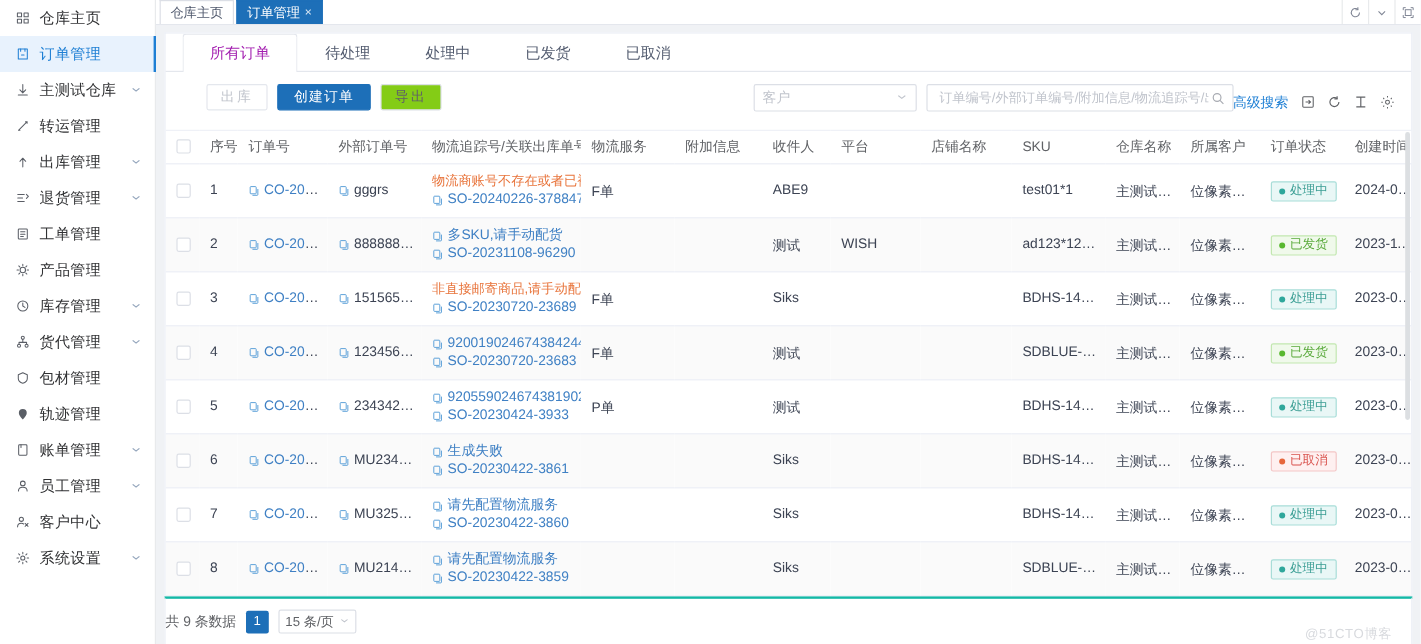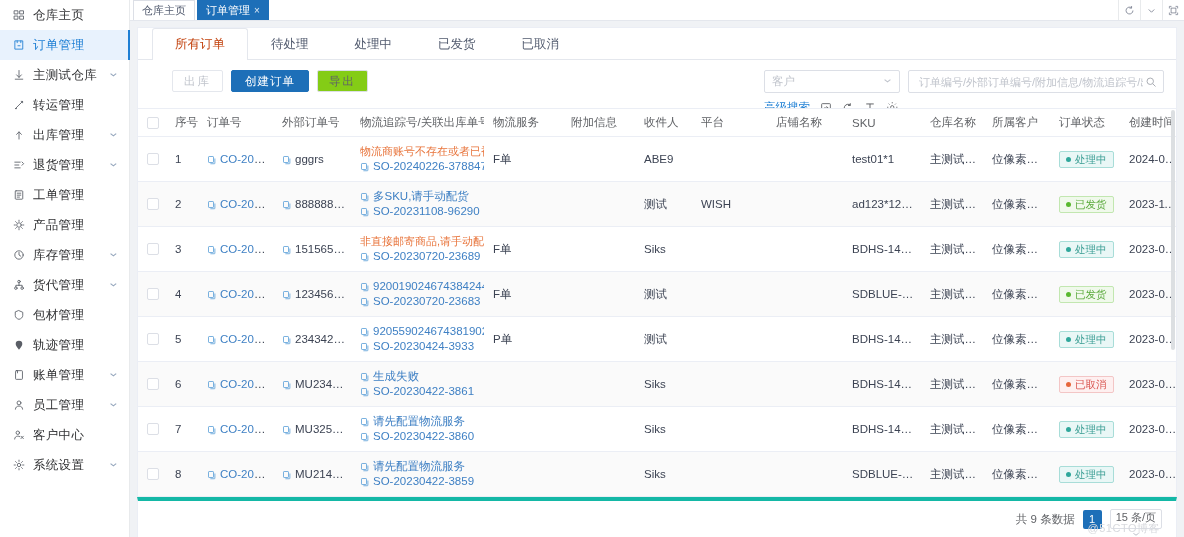--- a/index.html
+++ b/index.html
@@ -80,40 +80,40 @@
     display:flex; height:32px; flex:0 0 32px;
     border-bottom:1px solid #e4e7ed; padding-left:14px; align-items:flex-end;
   }
   .ftab {
     padding:0 22px; height:31px; line-height:31px;
     font-size:12.5px; color:#515a6e; cursor:pointer;
     border:1px solid transparent; border-bottom:none;
     border-top-left-radius:3px; border-top-right-radius:3px;
   }
   .ftab.active {
-    color:#c2410c; background:#fff;
+    color:#a21caf; background:#fff;
     border-color:#e4e7ed #e4e7ed #fff;
     margin-bottom:-1px; height:32px; line-height:31px;
   }
 
   
   .toolbar {
     display:flex; align-items:flex-start; padding:10px 12px 0 14px;
     flex:0 0 auto; position:relative; height:48px;
   }
   .btn {
     height:22px; line-height:20px; padding:0 11px;
     font-size:11.5px; border-radius:2px; border:1px solid #dcdfe6;
     background:#84cc16; color:#606266; cursor:pointer; margin-right:8px;
     letter-spacing:2px;
   }
   .btn.disabled { color:#c0c4cc; background:#fff; border-color:#e4e7ed; cursor:not-allowed;margin-left:20px; }
   .btn.primary { background:#1d6fb8; border-color:#1d6fb8; color:#fff; letter-spacing:1px; padding:0 13px; }
 
-  .tb-search { margin-left:auto; display:flex; flex-direction:column; align-items:flex-start; }
+  .tb-search { margin-left:auto; display:flex; flex-direction:row; align-items:center; }
   .search-row { display:flex; align-items:center; }
   .sel {
     width:136px; height:23px; border:1px solid #dcdfe6; border-radius:2px;
     display:flex; align-items:center; padding:0 7px; font-size:11.5px;
     color:#c0c4cc; background:#fff; margin-right:8px; cursor:pointer;
   }
   .sel .sel-caret { margin-left:auto; color:#c0c4cc; font-size:9px; transform:scaleX(1.3); }
   .searchbox {
     width:256px; height:23px; border:1px solid #dcdfe6; border-radius:2px;
     display:flex; align-items:center; padding:0 6px 0 8px; background:#fff;
@@ -162,35 +162,35 @@
   .badge.processing { background:#e9f7f6; border-color:#a8ddd8; color:#3b9e94; }
   .badge.processing .dot { background:#2fa79b; }
   .badge.shipped { background:#f0f9eb; border-color:#c2e7b0; color:#5aaa3c; }
   .badge.shipped .dot { background:#58b82e; }
   .badge.cancelled { background:#fef0f0; border-color:#f3c6c6; color:#d9544f; }
   .badge.cancelled .dot { background:#e6663b; }
 
   
   .footer {
     flex:0 0 40px; height:40px; background:#fff;
-    border-top:4px solid #14b8a6; display:flex; align-items:center;
-    justify-content:flex-end; padding-right:14px; gap:8px; position:relative;
+    border-top:2px solid #14b8a6; display:flex; align-items:center;
+    padding-right:14px; gap:8px; position:relative;
     border-left:1px solid #ebeef5; border-right:1px solid #ebeef5;
     margin:0 7px;
   }
   .pg-total { font-size:11.5px; color:#606266; }
   .pg-num {
     min-width:19px; height:19px; line-height:19px; text-align:center;
     background:#1d6fb8; color:#fff; font-size:11px; border-radius:2px;
     padding:0 4px; cursor:pointer;
   }
   .pg-size {
     height:20px; border:1px solid #dcdfe6; border-radius:2px;
     display:flex; align-items:center; padding:0 5px; font-size:11px;
-    color:#606266; cursor:pointer; gap:5px;flex-direction:column;
+    color:#606266; cursor:pointer; gap:5px;
   }
   .pg-size .c { color:#c0c4cc; font-size:9px; transform:scaleX(1.3); }
   .watermark {
     position:absolute; right:16px; bottom:1px;
     font-size:11px; color:#d8dade; letter-spacing:.5px; user-select:none;
   }
   .vscroll {
     position:absolute; right:0; top:0; width:5px; height:100%;
     background:transparent;
   }

